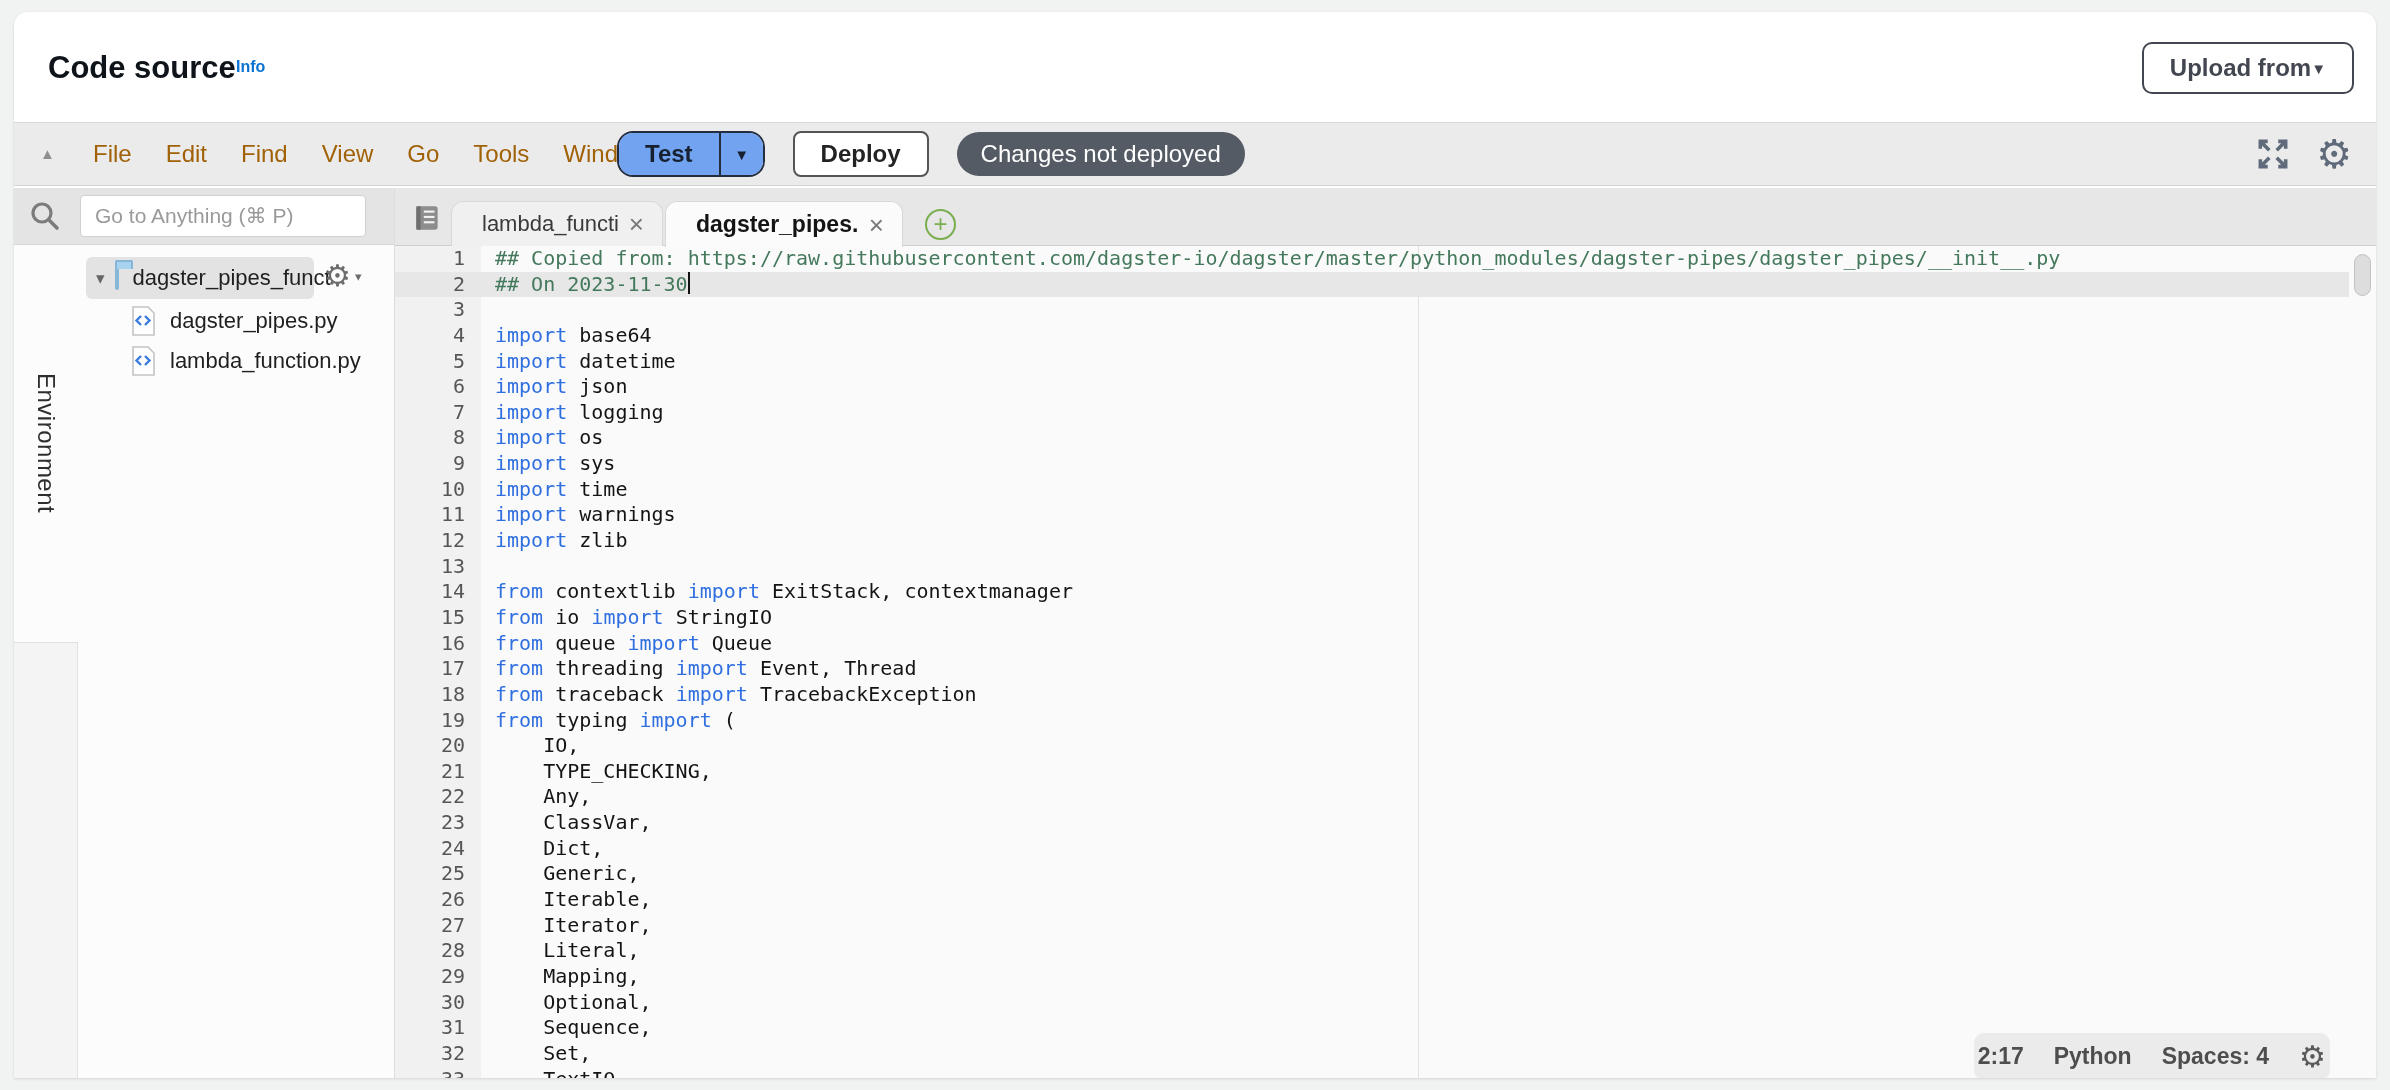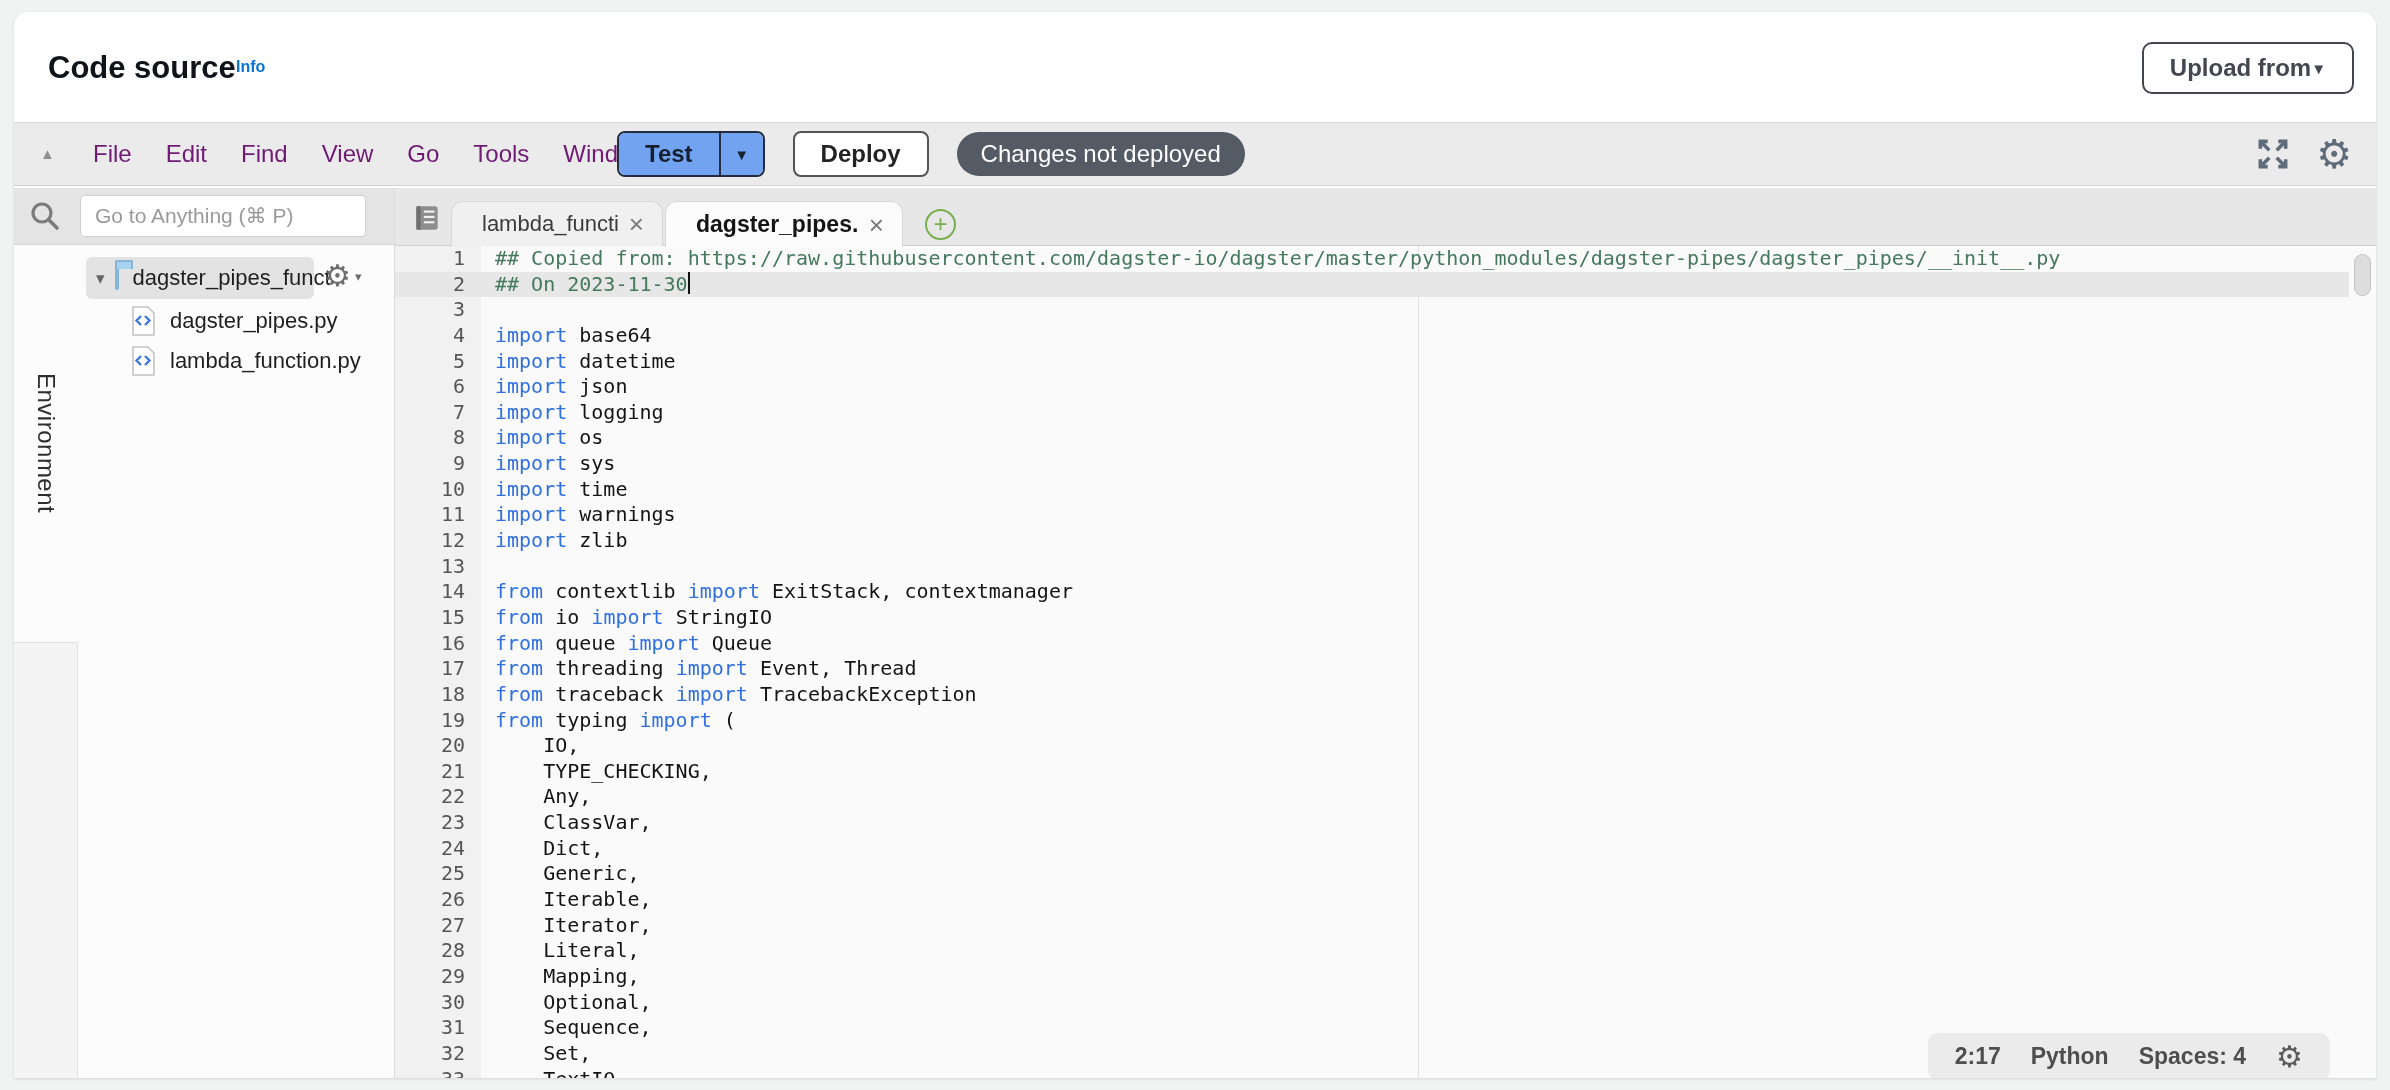--- a/index.html
+++ b/index.html
@@ -17,23 +17,23 @@
                 display:flex; align-items:center; background:#fff;
                 border:2px solid #424650; border-radius:10px; cursor:pointer;
                 font-size:24px; font-weight:bold; color:#424650; }
   .upload-btn .caret { font-size:15px; }
 
   
   .menubar { position:relative; height:64px; background:#ebebeb;
              border-top:1px solid #d8d8d8; border-bottom:1px solid #d2d2d2; }
   .mb-collapse { position:absolute; left:26px; top:22px; font-size:15px; color:#8f8f8f; cursor:pointer; }
   .mb-menus { position:absolute; left:62px; top:0; height:62px; display:flex; align-items:center; }
-  .mb-item { padding:0 17px; font-size:24px; color:#701a75; cursor:pointer; }
+  .mb-item { padding:0 17px; font-size:24px; color:#a16207; cursor:pointer; }
   .mb-buttons { position:absolute; left:603px; top:8px; height:46px; display:flex; align-items:center; gap:28px; }
-  .test-group { display:flex; height:46px; border:2px solid #232d3f; border-radius:8px; overflow:hidden; cursor:pointer; }
+  .test-group { display:flex; height:46px; border:2px solid #232d3f; border-radius:16px; overflow:hidden; cursor:pointer; }
   .test-main { background:#71a3f1; padding:0 26px; display:flex; align-items:center;
                font-size:24px; font-weight:bold; color:#17202e; }
   .test-caret { background:#71a3f1; width:44px; display:flex; align-items:center; justify-content:center;
                 border-left:2px solid #232d3f; color:#17202e; font-size:15px; }
   .deploy-btn { height:46px; padding:0 26px; background:#fff; border:2px solid #555;
                 border-radius:8px; font-size:24px; font-weight:bold; color:#232323;
                 display:flex; align-items:center; cursor:pointer; }
   .badge { height:44px; padding:0 24px; background:#545b64; border-radius:22px;
            display:flex; align-items:center; font-size:24px; color:#fff; }
   .mb-icons { position:absolute; right:24px; top:0; height:62px; display:flex; align-items:center; gap:24px; }
@@ -97,21 +97,21 @@
   .tok-k { color:#2f6fe0; }
   .tok-c { color:#45795c; }
   .tok-p { color:#141414; }
   .cursor-bar { display:inline-block; width:2px; height:22px; background:#111; vertical-align:-3px; }
 
   .scroll-rail { position:absolute; top:0; right:0; bottom:0; width:27px; background:#fafafa; z-index:3; }
   .scroll-thumb { position:absolute; top:8px; left:5px; width:17px; height:42px; background:#ddd;
                   border:1px solid #c2c2c2; border-radius:9px; cursor:pointer; }
 
   .statusbar { position:absolute; right:46px; bottom:-2px; height:47px; background:#ebebeb; border-radius:10px;
-               display:flex; align-items:center; gap:30px; padding:0 27px; z-index:4; }
+               display:flex; align-items:center; gap:30px; padding:0 4px; z-index:4; }
   .status-item { font-size:23px; font-weight:bold; color:#4e4e4e; cursor:pointer; }
   .status-gear { font-size:30px; color:#5a5a5a; line-height:1; cursor:pointer; }
 
   svg { display:block; }
 </style>
 </head>
 <body>
 
 <div class="card">
 

